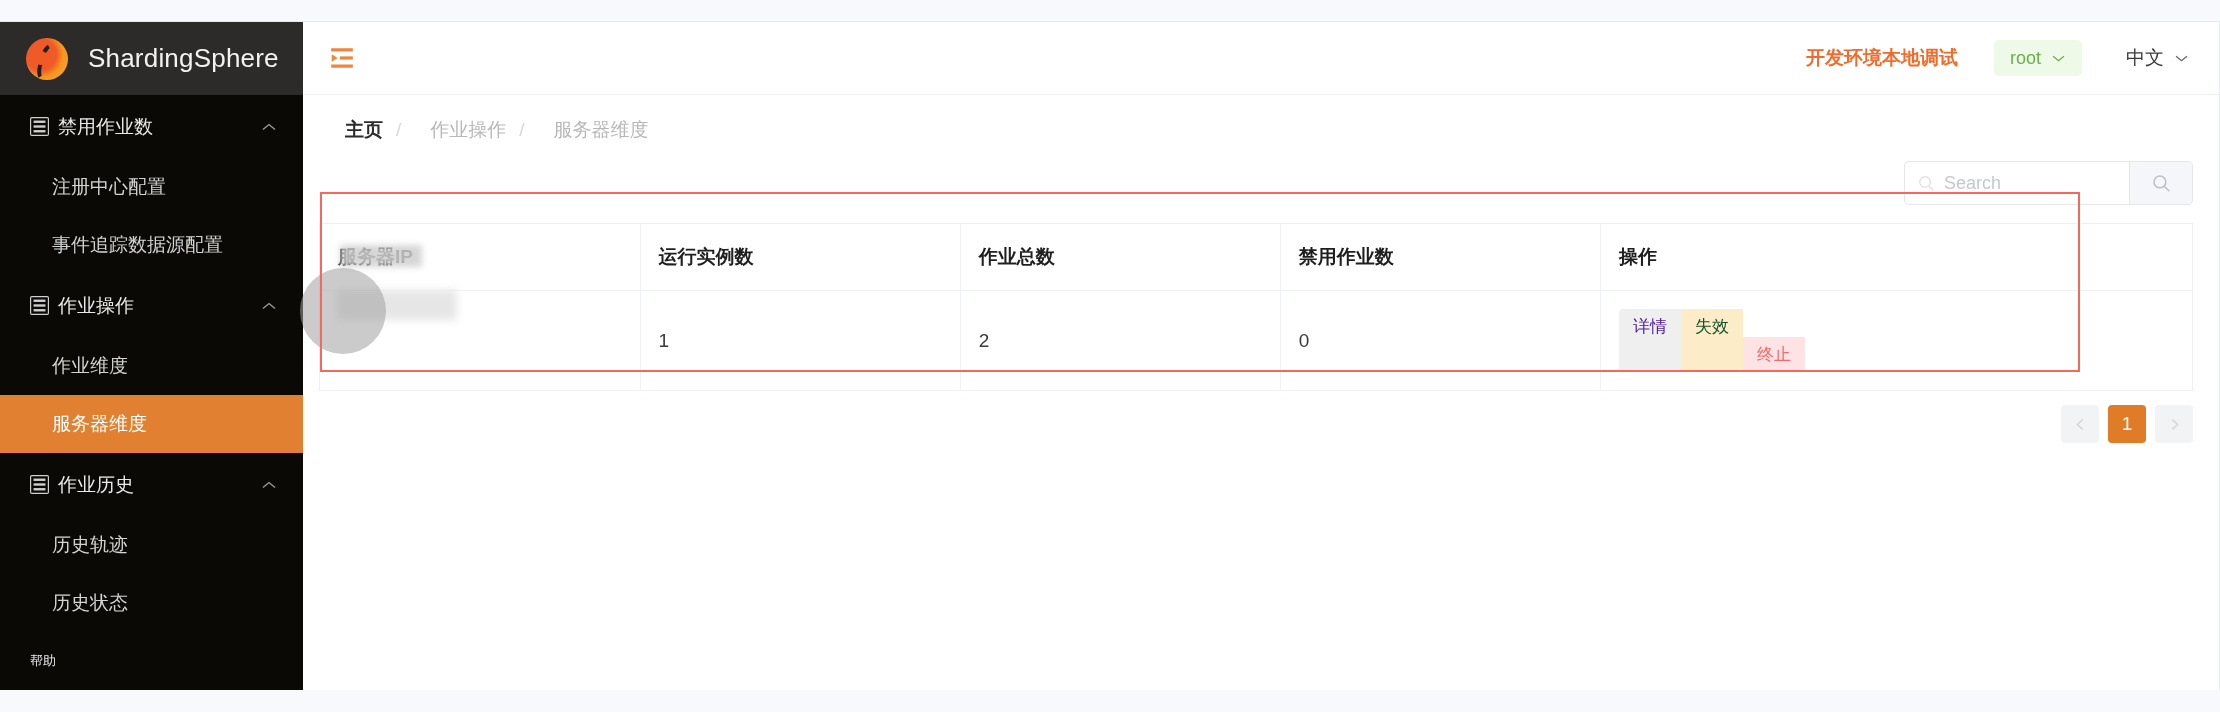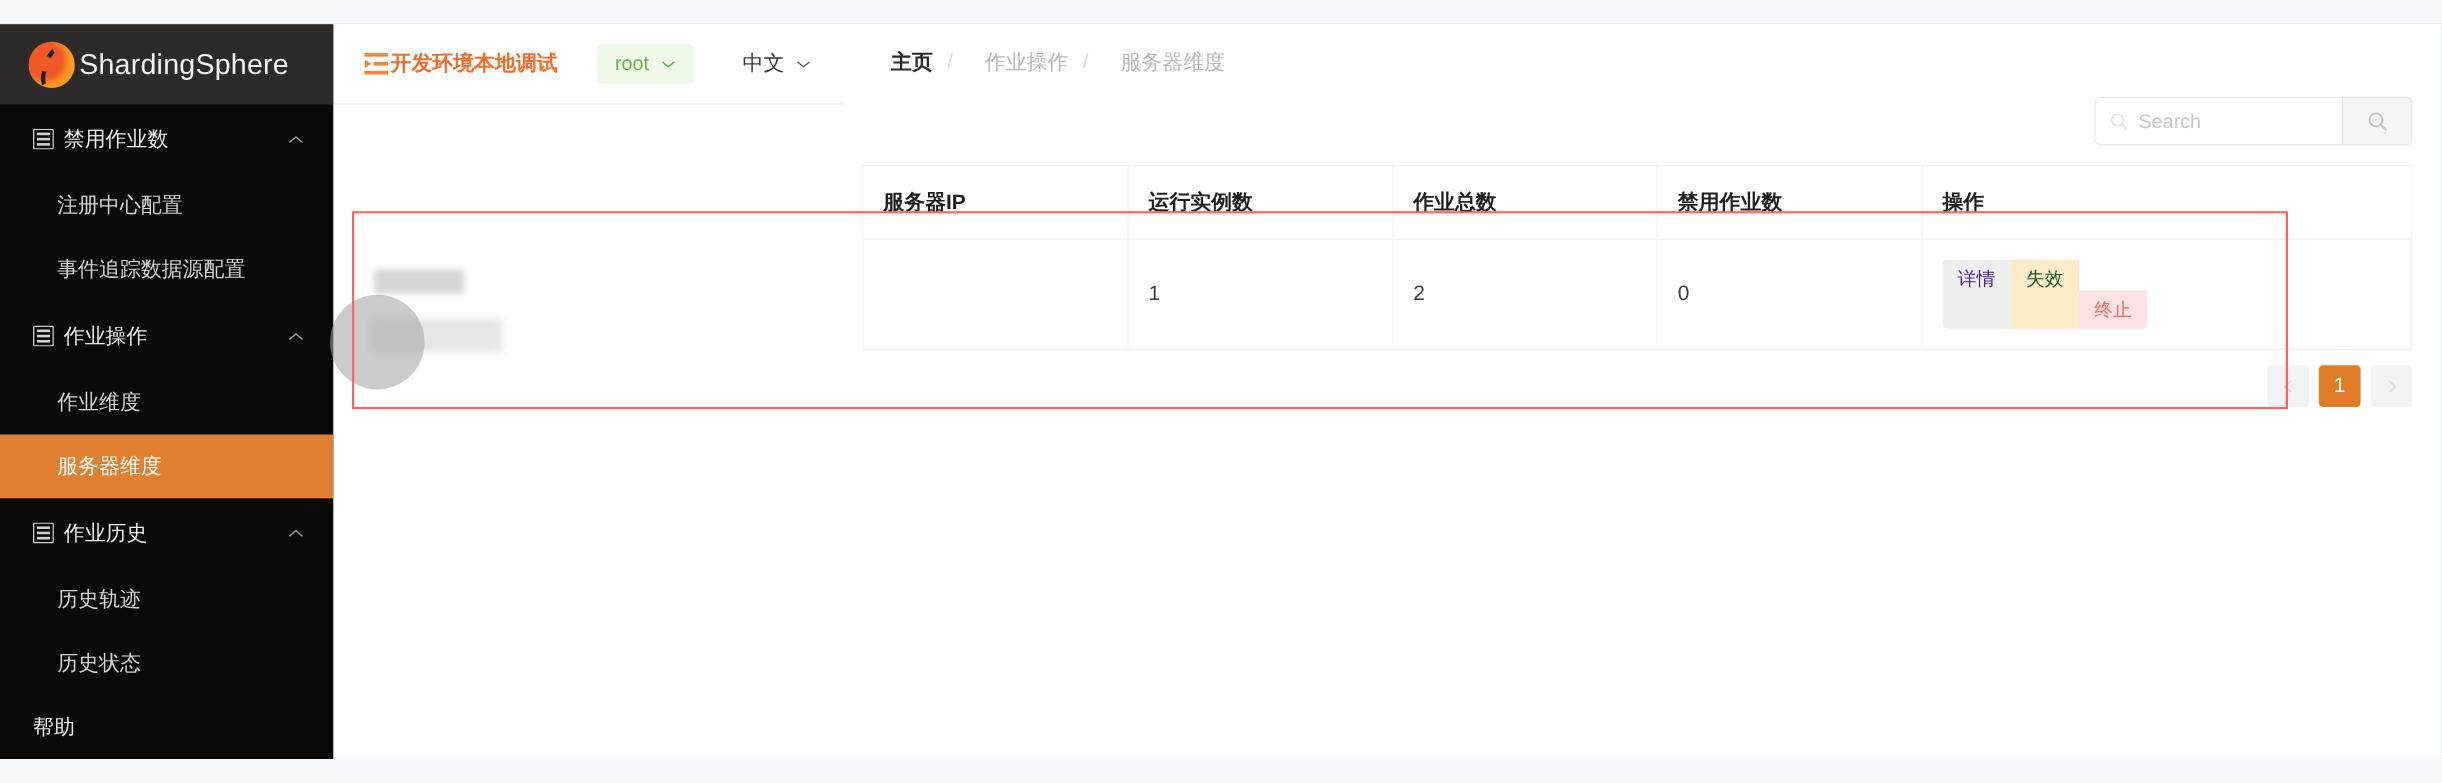--- a/index.html
+++ b/index.html
@@ -68,21 +68,21 @@
   }
   .brand-logo::after {
     content: "";
     position: absolute;
     left: 8px; top: 13px;
     width: 14px; height: 14px;
     border-radius: 50%;
     background: #ef5b25;
   }
   .brand-name {
-    margin-left: 4px;
+    margin-left: 20px;
     color: #f2f2f2;
     font-size: 26px;
     letter-spacing: 0.2px;
     white-space: nowrap;
   }
 
   .nav { padding-top: 0; }
   .nav-group-title {
     height: 63px;
     display: flex;
@@ -119,31 +119,31 @@
   .nav-sub.active {
     background: #e08030;
     color: #ffffff;
   }
   .nav-help {
     height: 58px;
     display: flex;
     align-items: center;
     padding-left: 30px;
     color: #e9e9e9;
-    font-size: 19px;
+    font-size: 13px;
     cursor: pointer;
     box-sizing: border-box;
     white-space: nowrap;
   }
 
   
   .main {
     flex: 1;
     display: flex;
-    flex-direction: row;
+    flex-direction: column;
     background: #ffffff;
     border-right: 1px solid #e9ecf2;
     box-sizing: border-box;
     min-width: 0;
   }
   .topbar {
     height: 73px;
     min-height: 73px;
     border-bottom: 1px solid #eceff4;
     display: flex;

